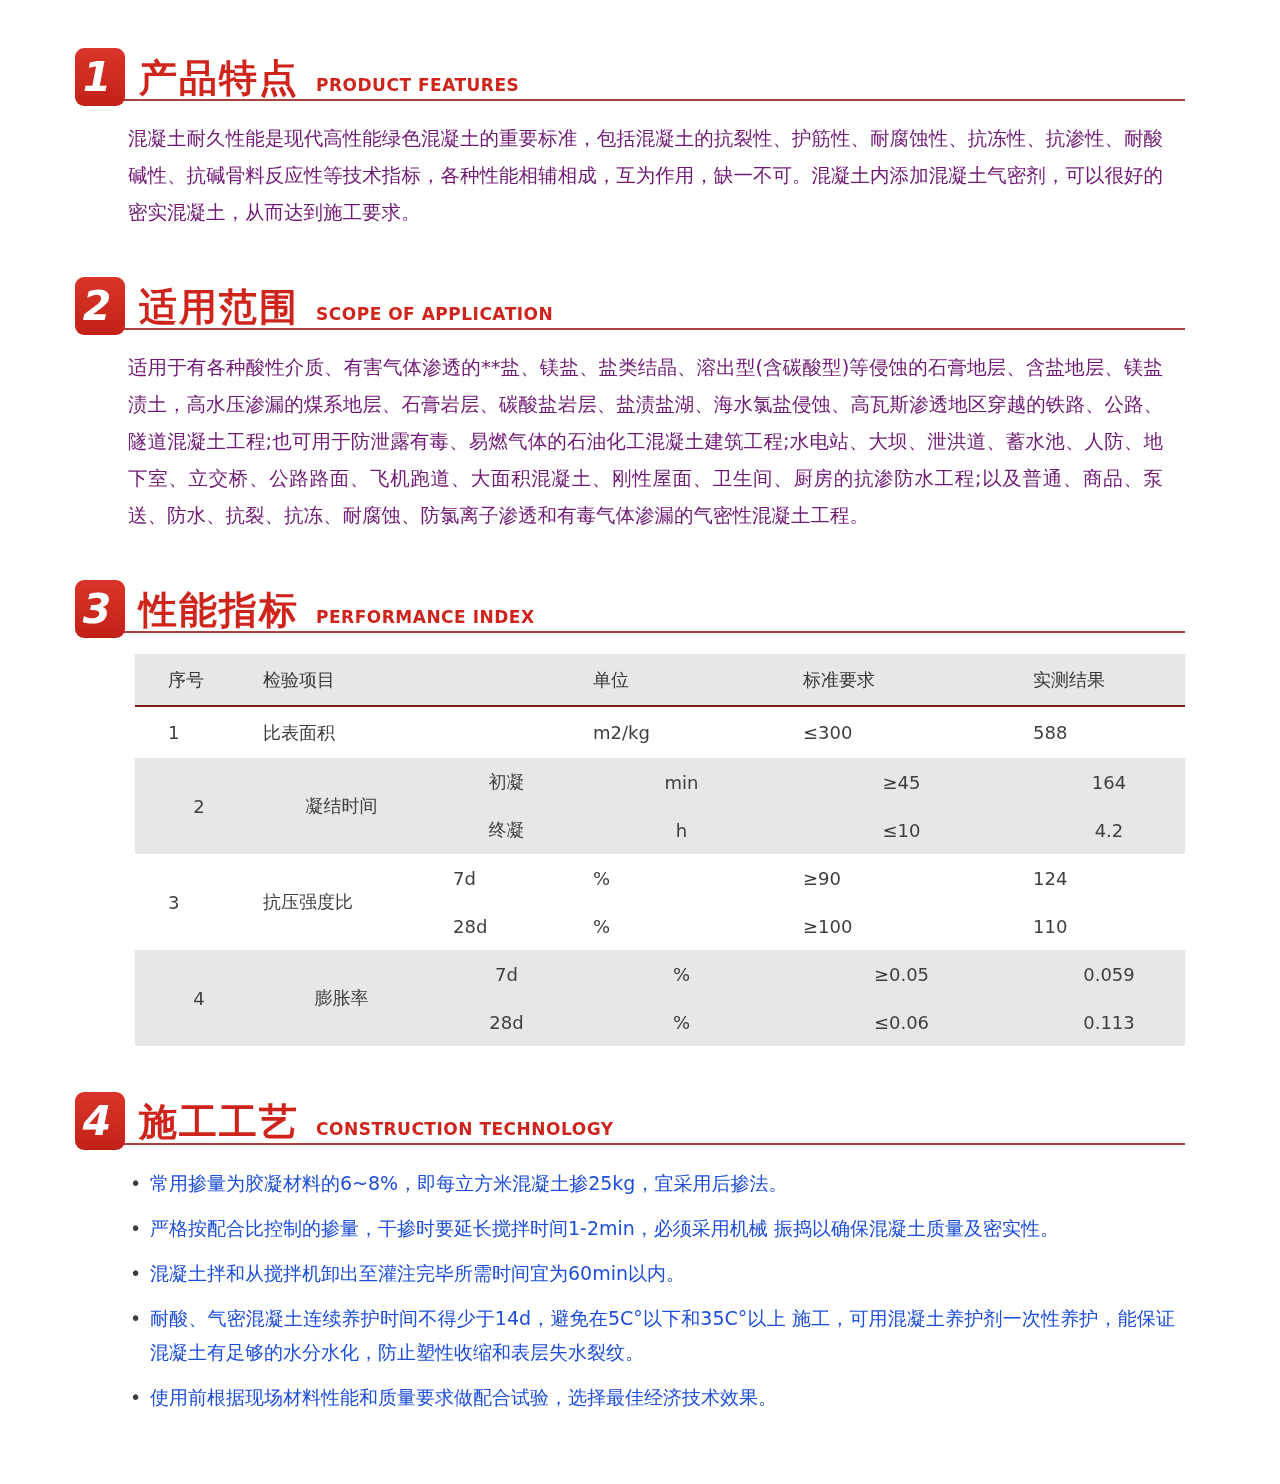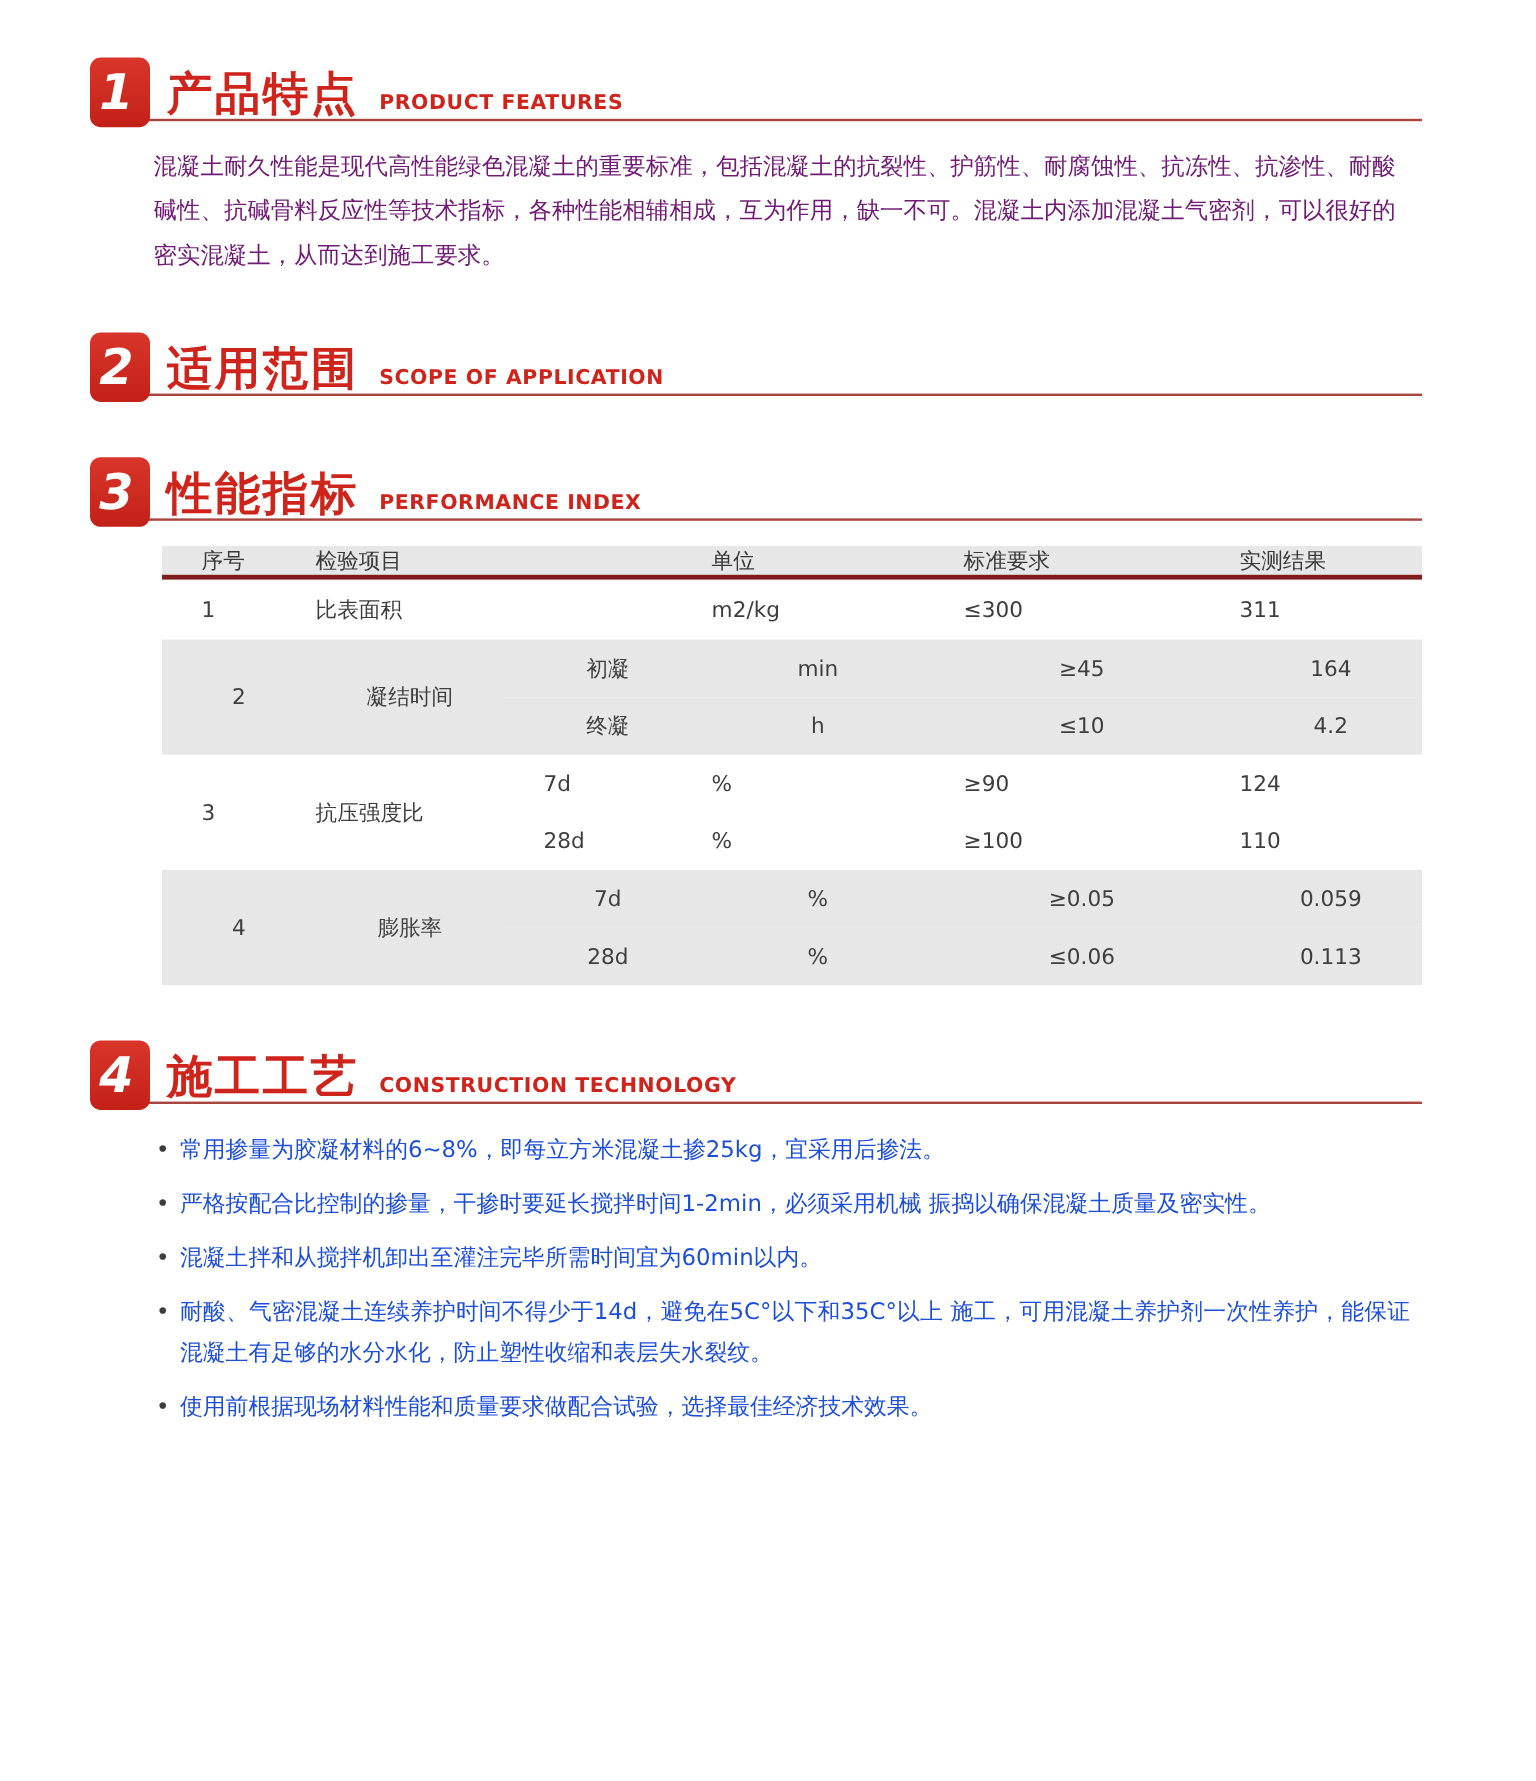--- a/index.html
+++ b/index.html
@@ -73,22 +73,22 @@
   .perf-table col.c2 { width: 190px; }
   .perf-table col.c3 { width: 140px; }
   .perf-table col.c4 { width: 210px; }
   .perf-table col.c5 { width: 230px; }
   .perf-table col.c6 { width: 185px; }
   .perf-table th, .perf-table td {
     text-align: left; vertical-align: middle;
     padding-left: 33px; font-weight: normal;
   }
   .perf-table thead th {
-    height: 26px; background: #e7e7e7;
-    border-bottom: 4px solid #7f1d1d;
+    height: 52px; background: #e7e7e7;
+    border-bottom: 2px solid #7f1d1d;
     color: #383838;
   }
   .perf-table .row-white td { background: #ffffff; }
   .perf-table .row-gray td  { background: #e7e7e7; text-align: center; }
   .perf-table .single td { height: 52px; }
   .perf-table .subrow td { height: 48px; }
 </style>
 </head>
 <body>
 
@@ -112,20 +112,21 @@
     <div class="sec-head">
       <div class="sec-rule"></div>
       <div class="badge">
         <span>2</span>
       </div>
       <div class="titles">
         <span class="cn-title">适用范围</span>
         <span class="en-title">SCOPE OF APPLICATION</span>
       </div>
     </div>
+    <p class="body-para">适用于有各种酸性介质、有害气体渗透的**盐、镁盐、盐类结晶、溶出型(含碳酸型)等侵蚀的石膏地层、含盐地层、镁盐渍土，高水压渗漏的煤系地层、石膏岩层、碳酸盐岩层、盐渍盐湖、海水氯盐侵蚀、高瓦斯渗透地区穿越的铁路、公路、隧道混凝土工程;也可用于防泄露有毒、易燃气体的石油化工混凝土建筑工程;水电站、大坝、泄洪道、蓄水池、人防、地下室、立交桥、公路路面、飞机跑道、大面积混凝土、刚性屋面、卫生间、厨房的抗渗防水工程;以及普通、商品、泵送、防水、抗裂、抗冻、耐腐蚀、防氯离子渗透和有毒气体渗漏的气密性混凝土工程。</p>
   </section>
 
   <section class="sec">
     <div class="sec-head">
       <div class="sec-rule"></div>
       <div class="badge">
         <span>3</span>
       </div>
       <div class="titles">
         <span class="cn-title">性能指标</span>
@@ -151,21 +152,21 @@
           <th>实测结果</th>
         </tr>
       </thead>
       <tbody>
         <tr class="row-white single">
           <td>1</td>
           <td>比表面积</td>
           <td></td>
           <td>m2/kg</td>
           <td>≤300</td>
-          <td>311</td>
+          <td>588</td>
         </tr>
 
         <tr class="row-gray subrow">
           <td rowspan="2">2</td>
           <td rowspan="2">凝结时间</td>
           <td>初凝</td>
           <td>min</td>
           <td>≥45</td>
           <td>164</td>
         </tr>

